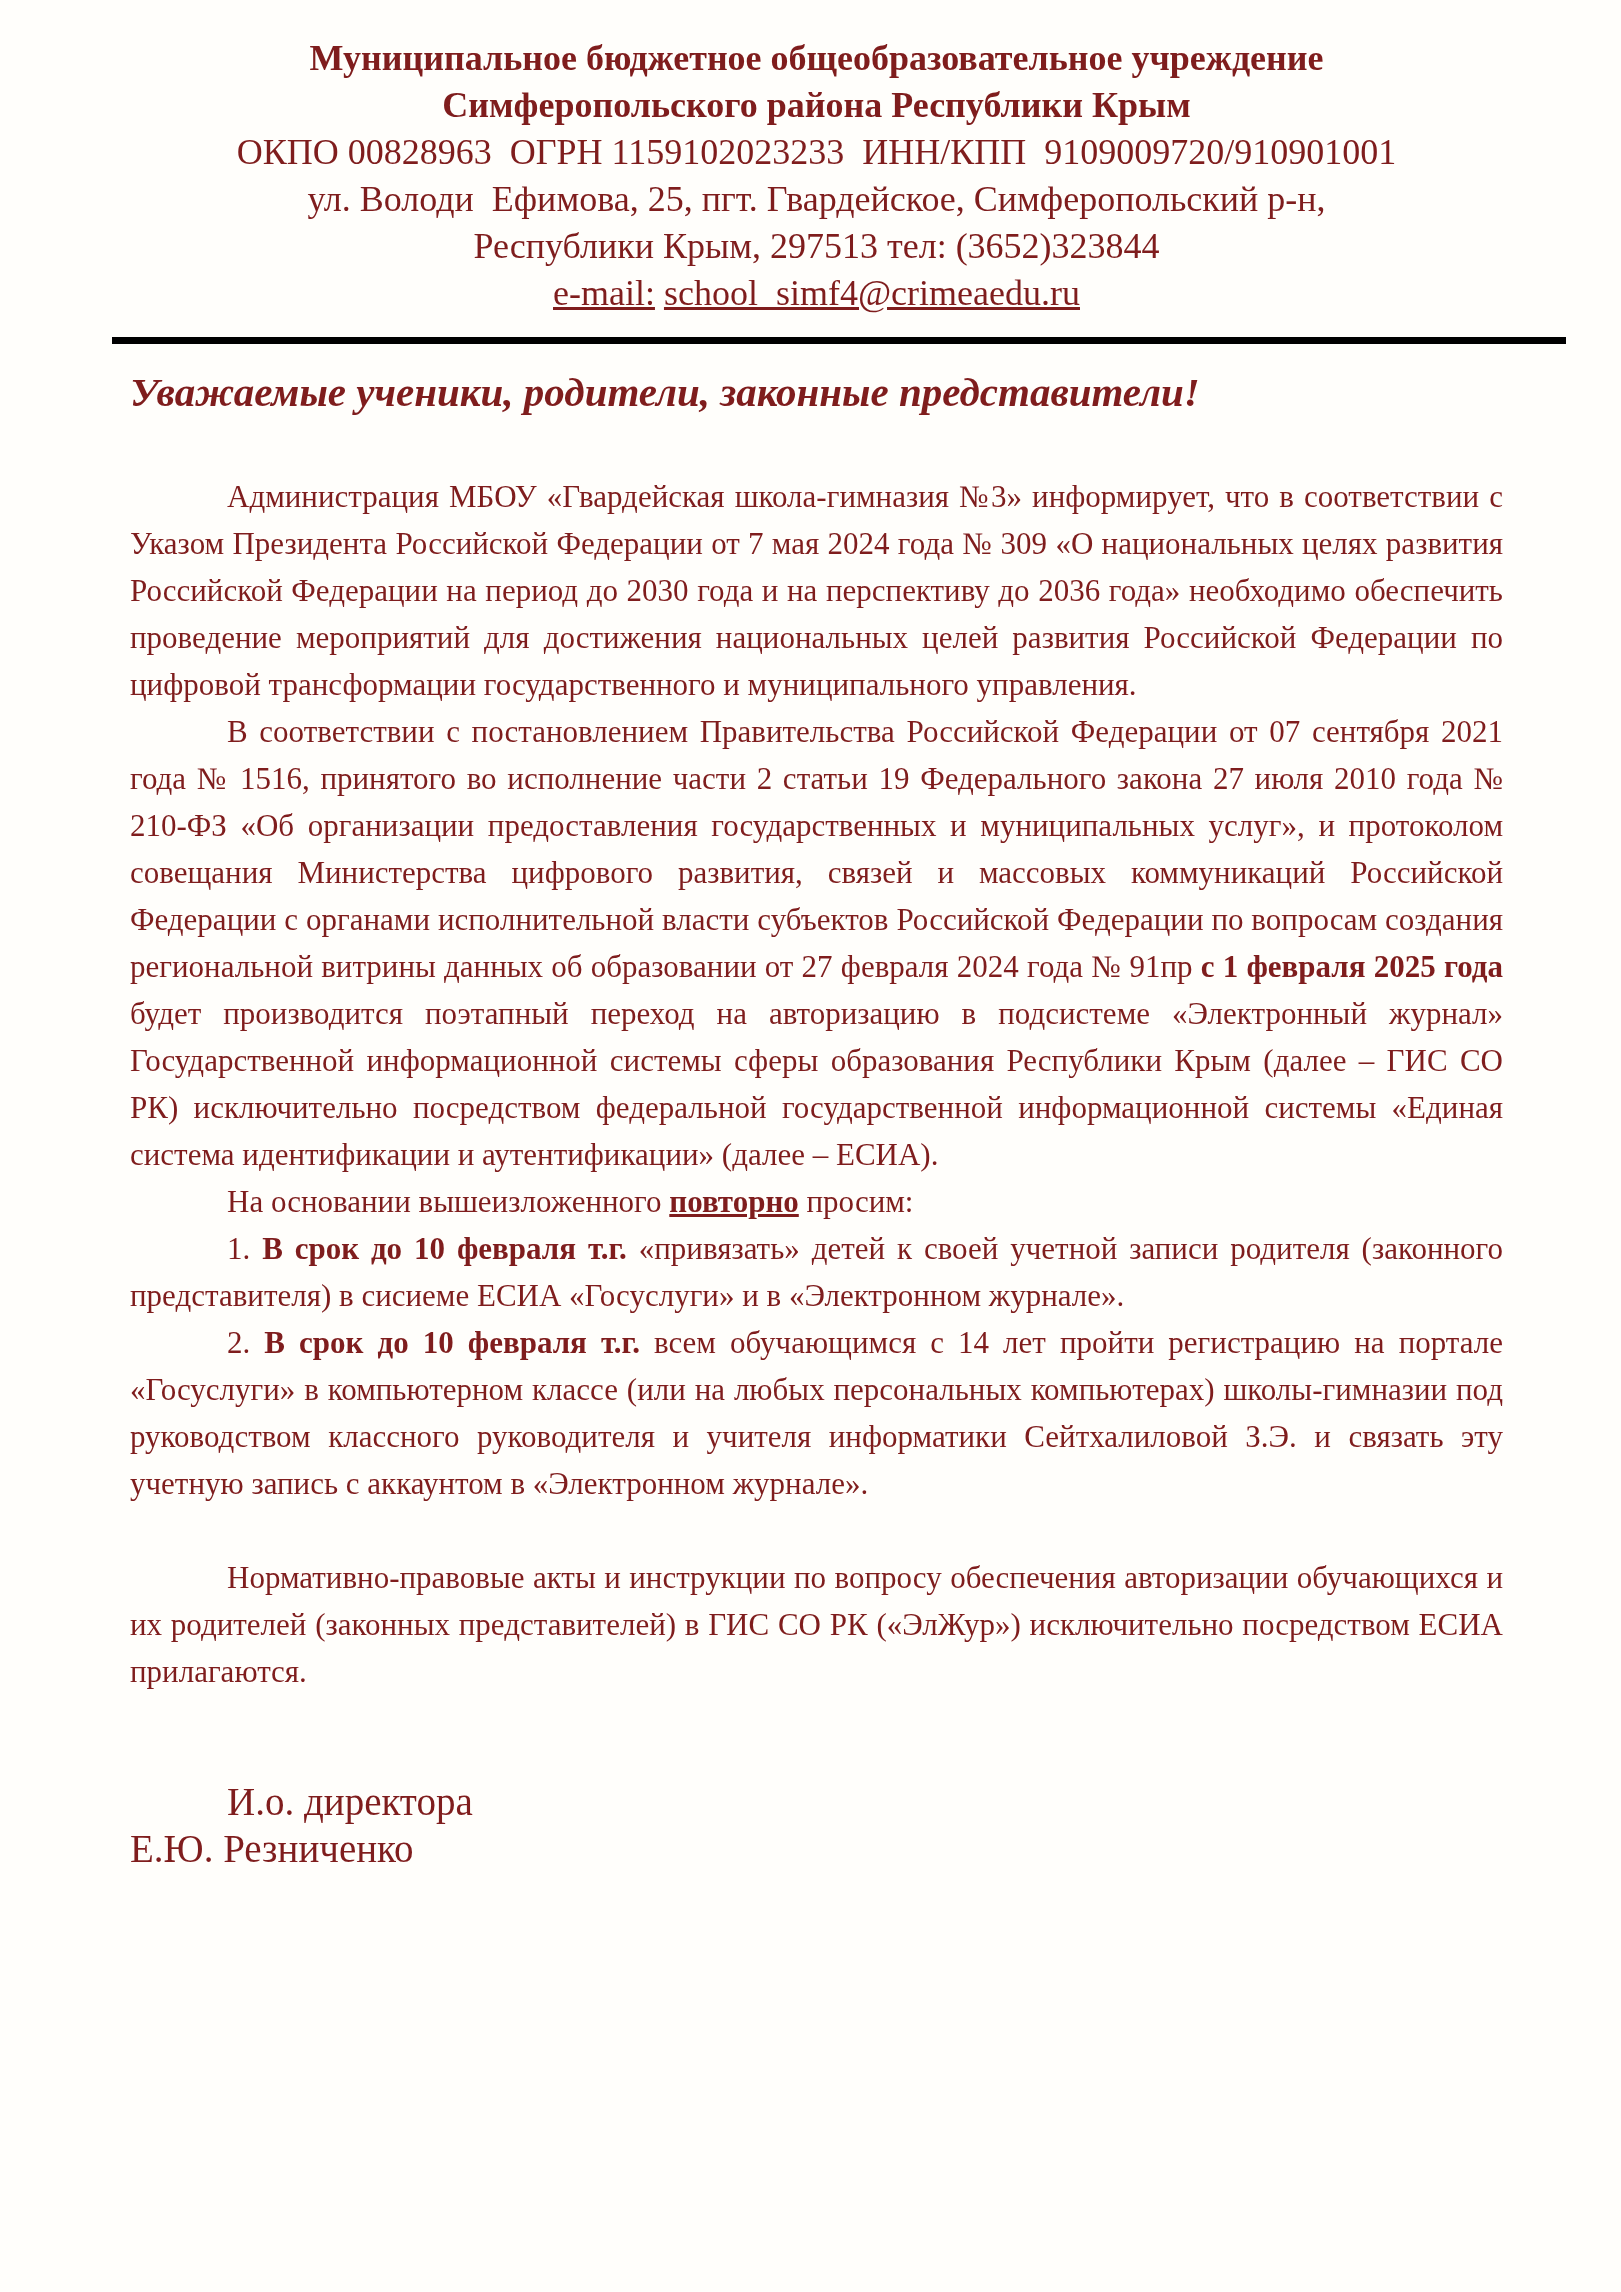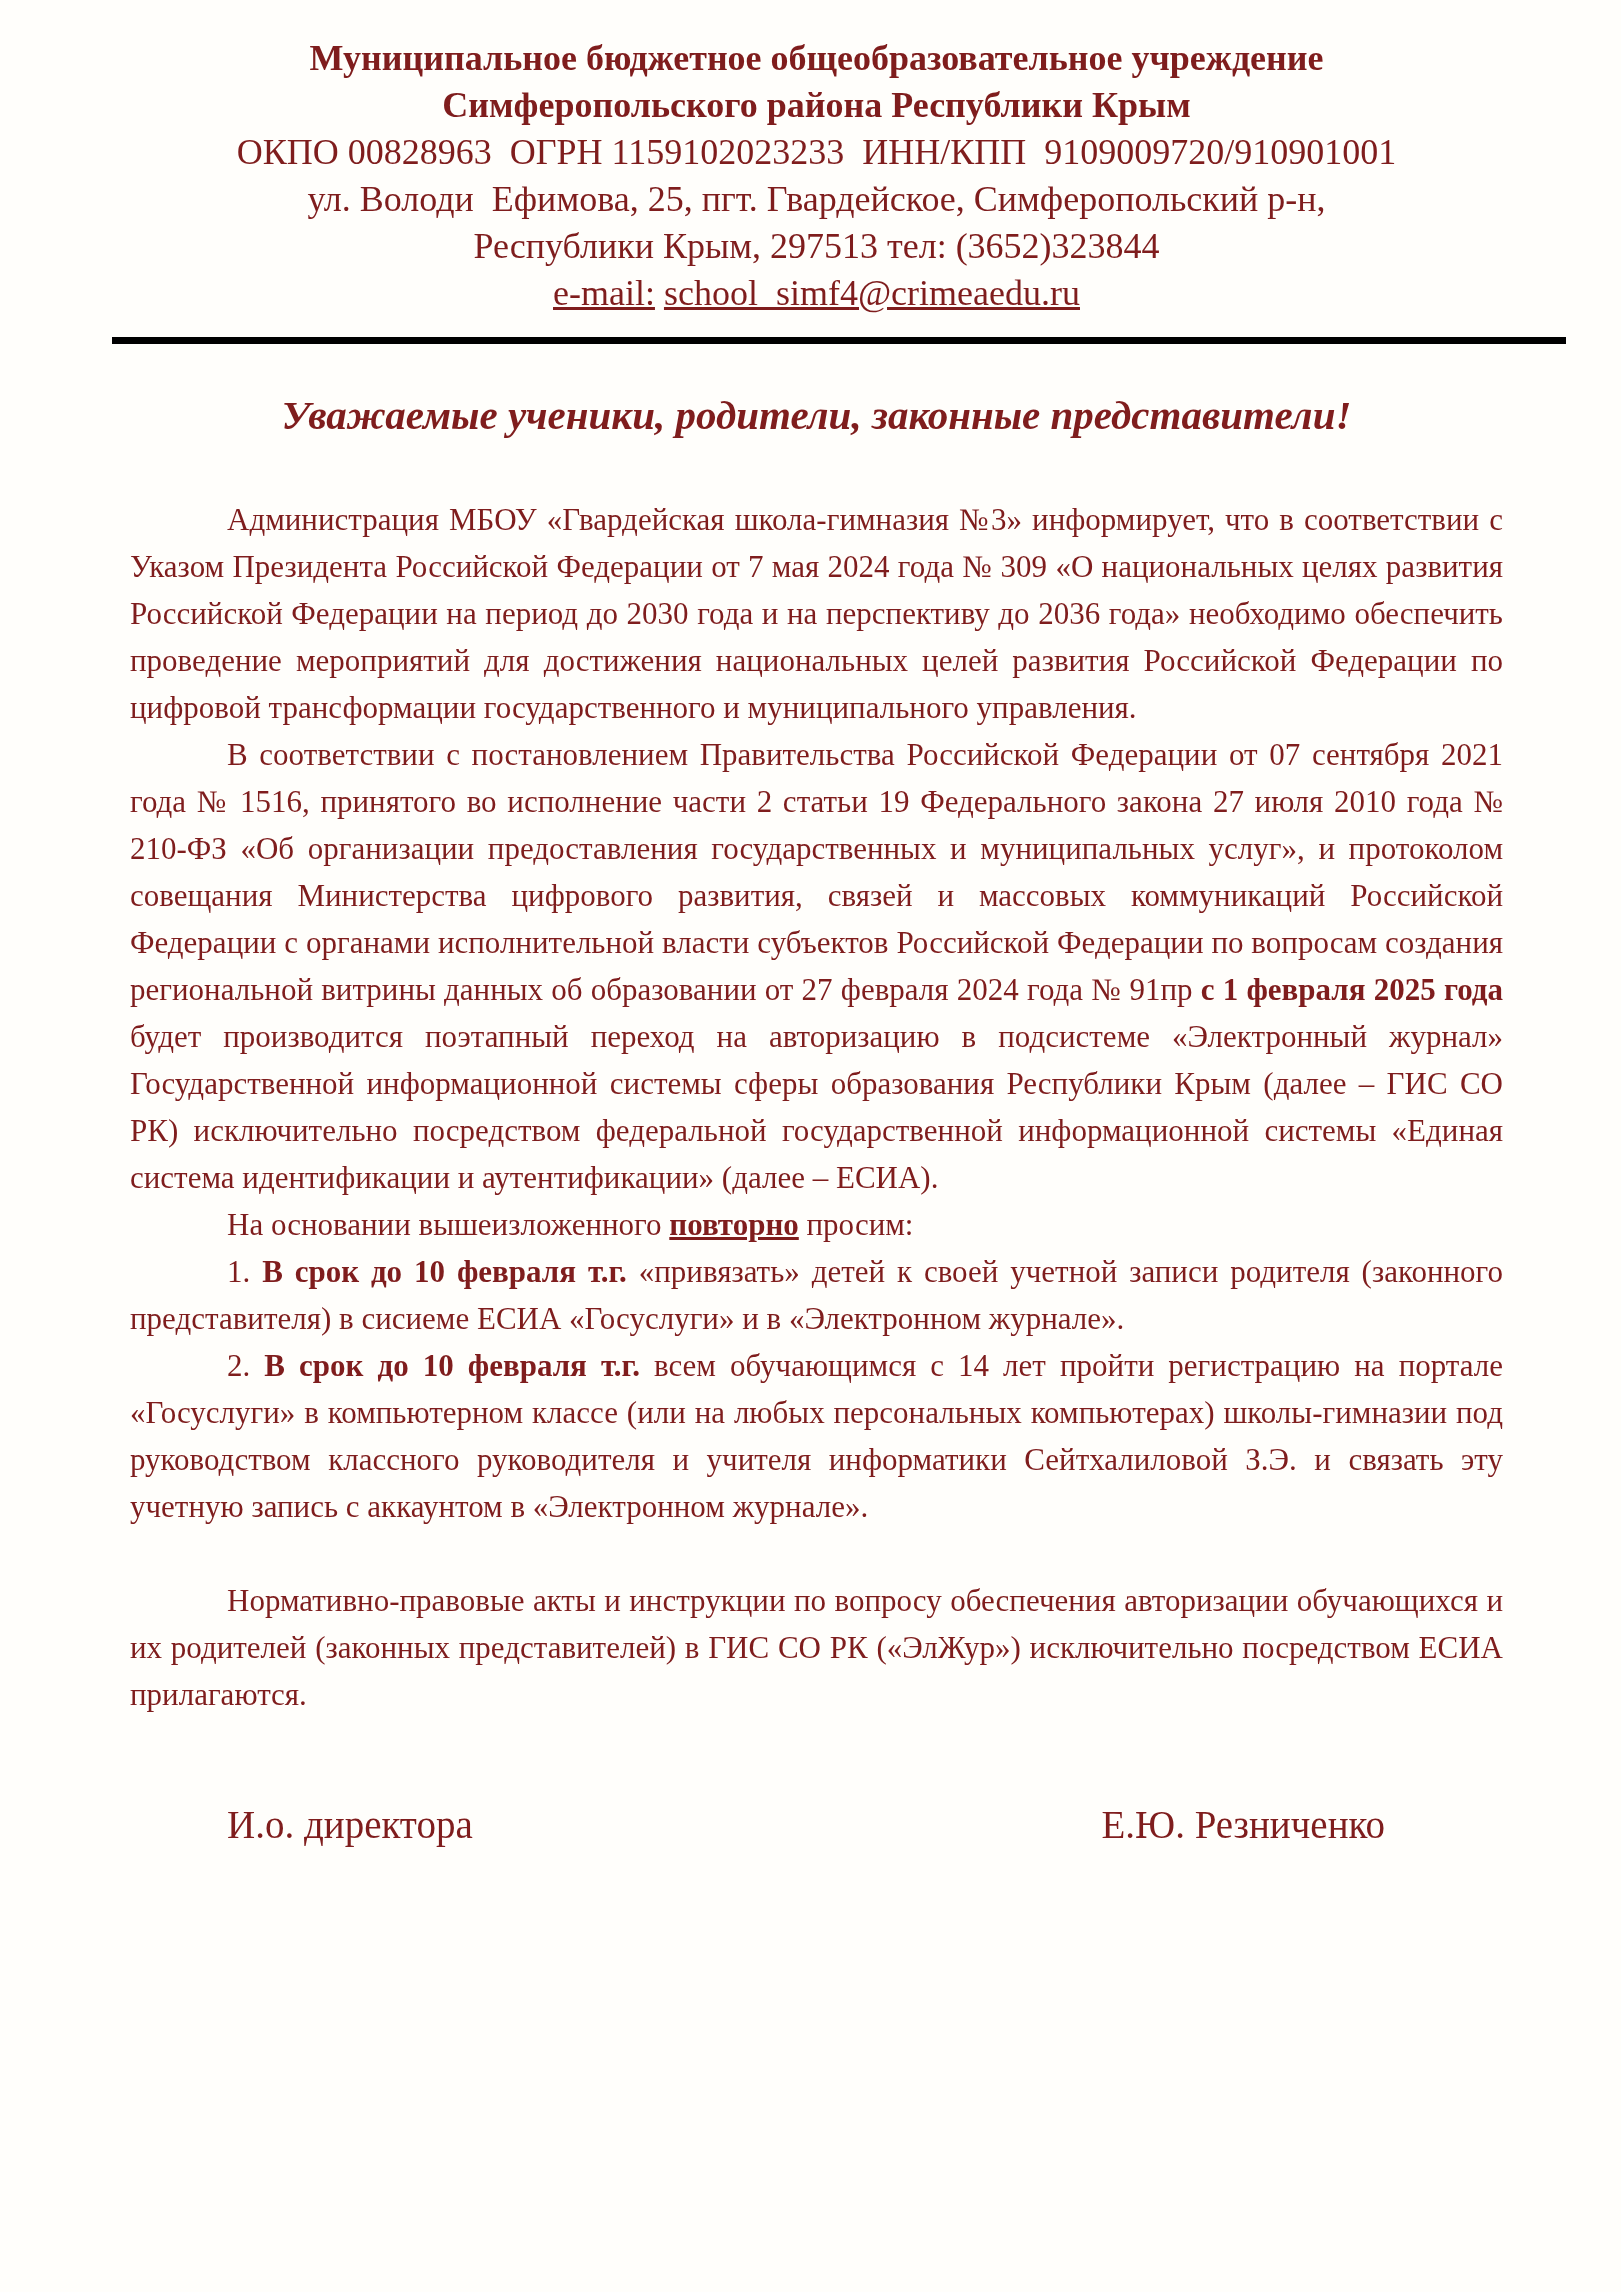--- a/index.html
+++ b/index.html
@@ -29,22 +29,21 @@
   .email-line { display: block; }
   .email-label { text-decoration: underline; }
   .email-address { text-decoration: underline; }
   .rule {
     height: 7.8px;
     background: #000;
     border: none;
     margin: 19.6px -63px 0 -17.6px;
   }
   .letter-title {
-    margin-top: 47px;
-    text-align: center;
+    margin-top: 24px;
     font-size: 41px;
     line-height: 49px;
     font-weight: 700;
     font-style: italic;
   }
   .body-text p {
     margin: 0;
     font-size: 31px;
     line-height: 47px;
     text-align: justify;
@@ -56,20 +55,21 @@
   .b-u {
     font-weight: 700;
     text-decoration: underline;
   }
   .signature {
     margin-top: 83px;
     display: flex;
     justify-content: space-between;
     font-size: 39px;
     line-height: 47px;
+    flex-direction: column;
   }
   .sig-position { padding-left: 97px; }
   .sig-name { margin-right: 118px; }
 </style>
 </head>
 <body>
 
 <div class="page">
 
   <div class="header">

